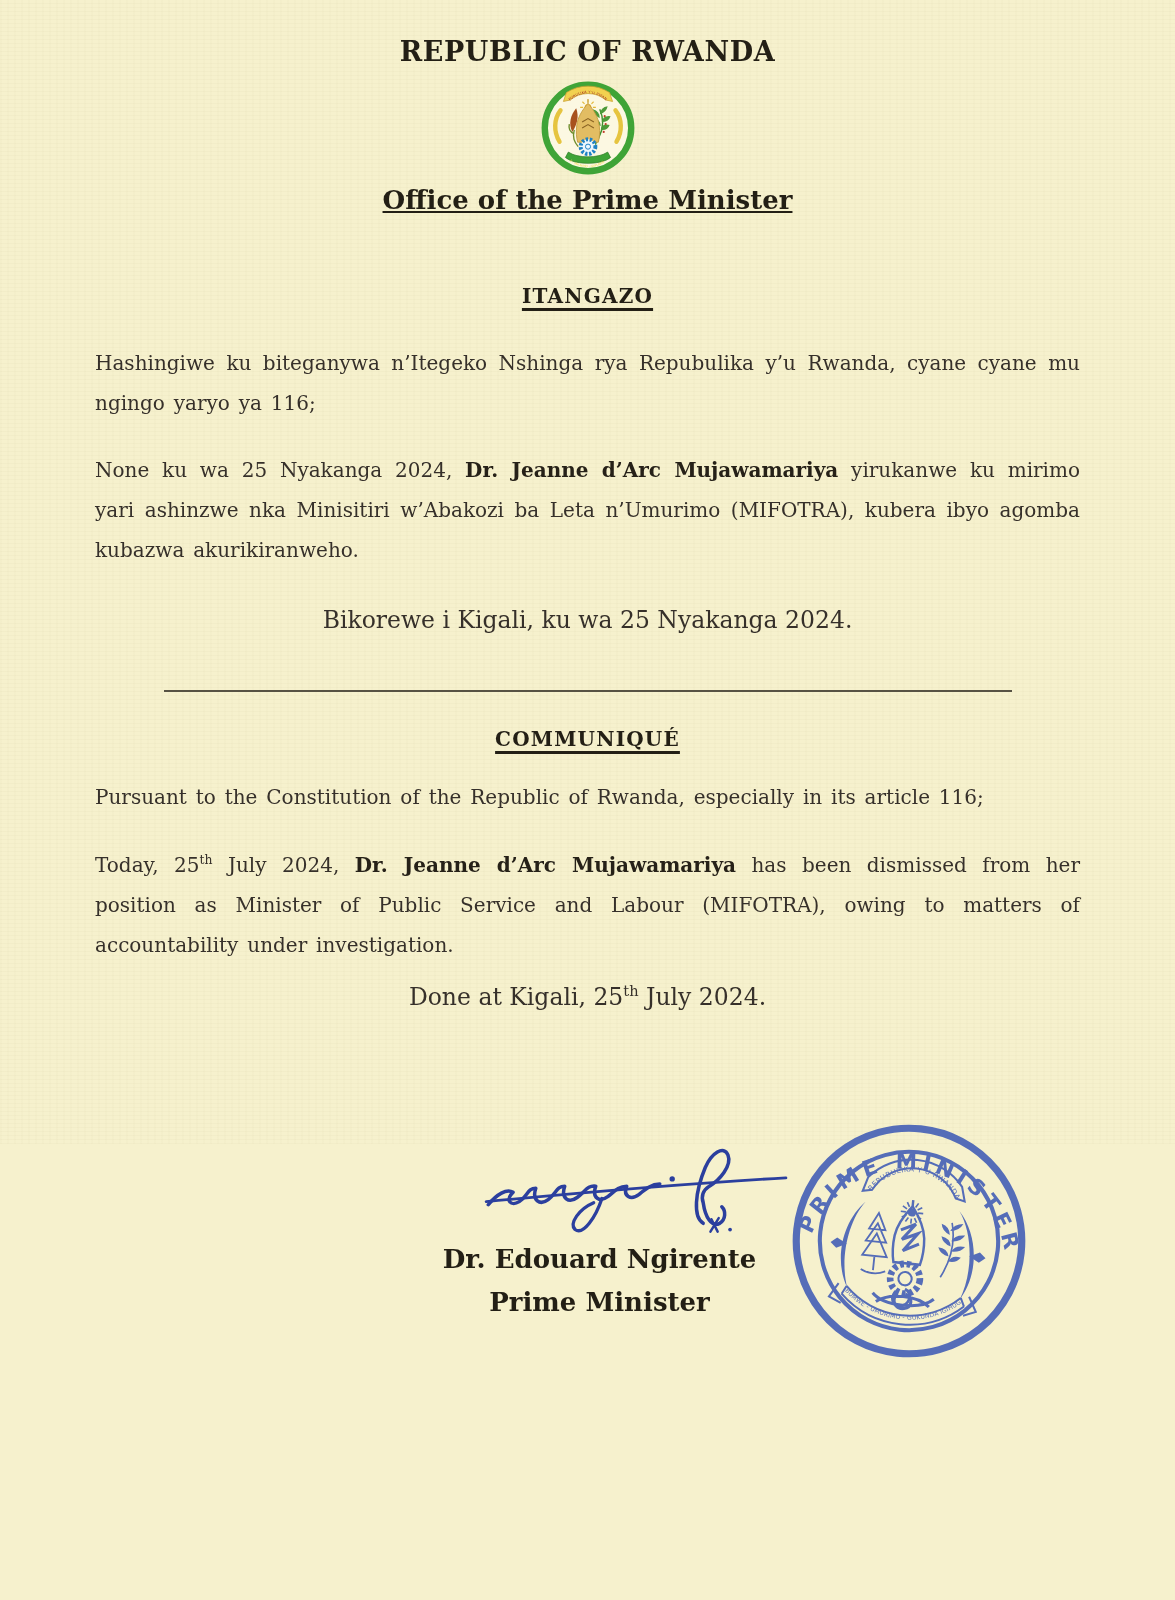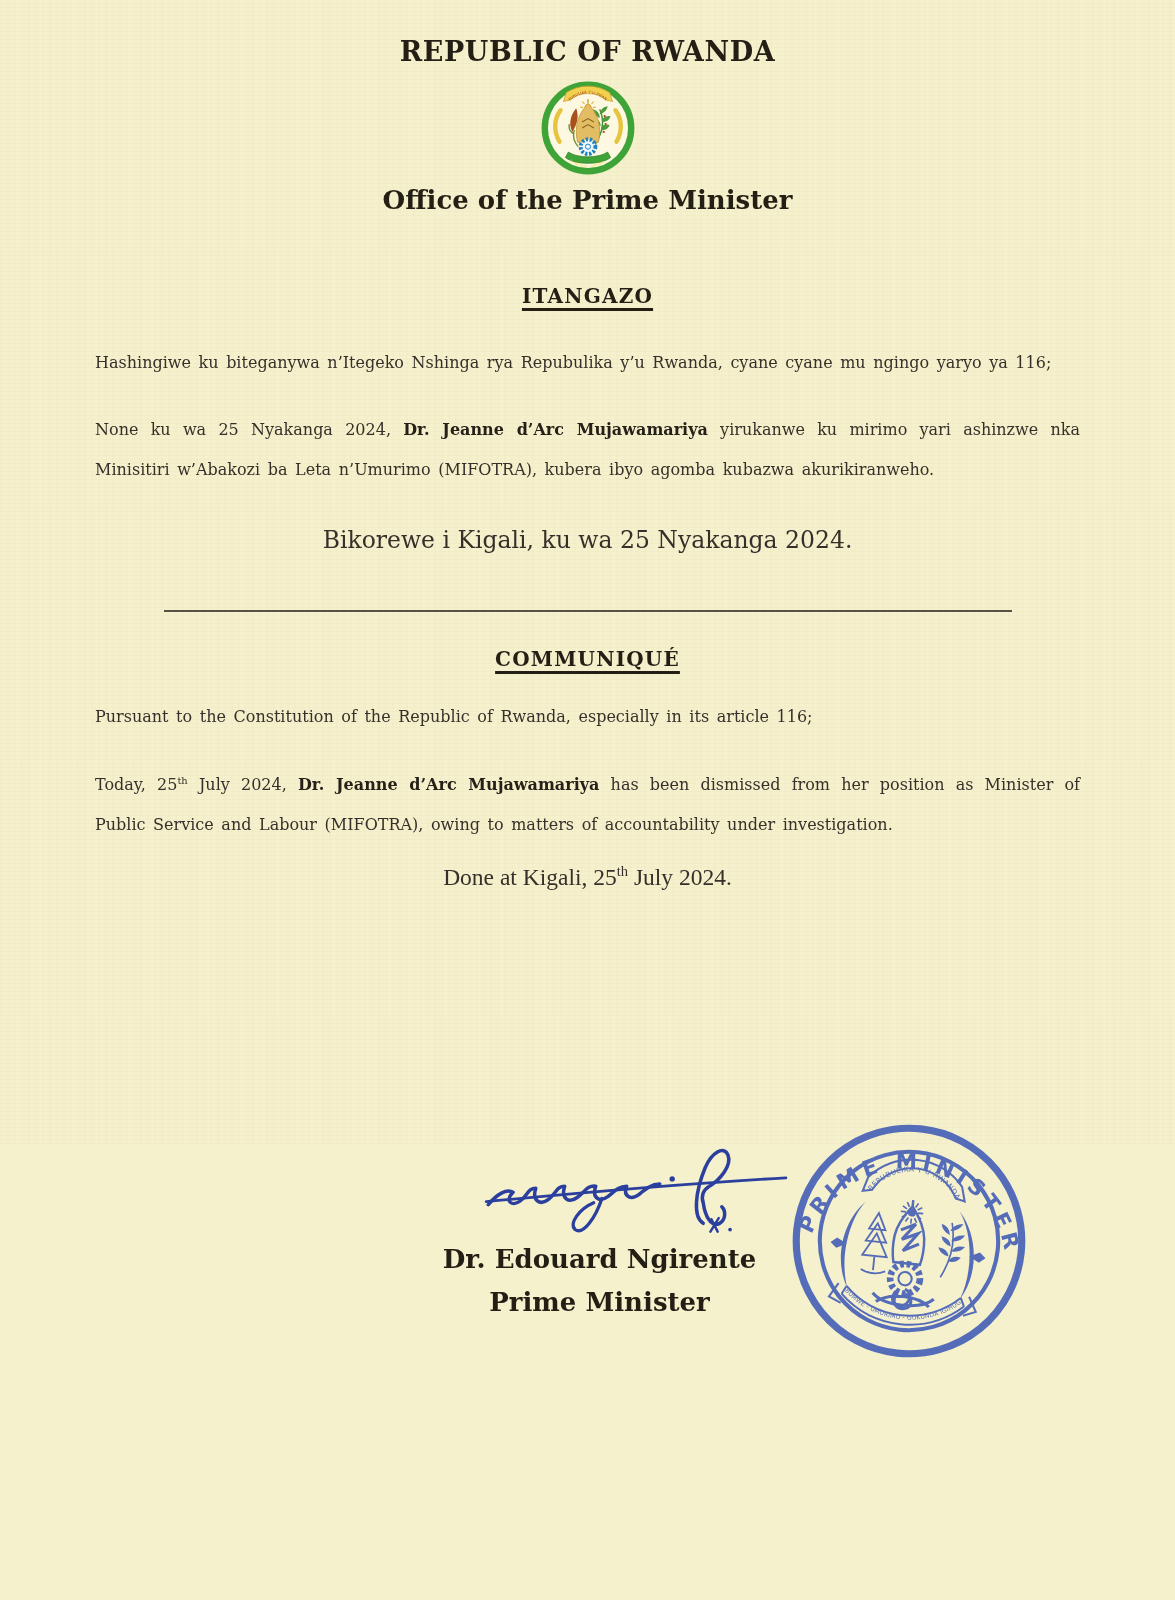--- a/index.html
+++ b/index.html
@@ -15,42 +15,42 @@
       repeating-linear-gradient(0deg, rgba(130,118,60,0.030) 0 1px, rgba(0,0,0,0) 1px 4px),
       repeating-linear-gradient(90deg, rgba(130,118,60,0.018) 0 2px, rgba(0,0,0,0) 2px 7px);
   }
   .country {
     padding-top:36px; text-align:center;
     font-size:27px; font-weight:bold; letter-spacing:0.6px; color:#231f15;
   }
   .emblem { display:block; margin:4px auto 0; }
   .office {
     margin-top:2px; text-align:center;
-    font-size:26px; font-weight:bold; color:#231f15;
+    font-size:26px; font-weight:bold; color:#231f15;text-decoration:underline;
   }
   .heading {
     text-align:center; font-size:20px; font-weight:bold; letter-spacing:1.2px;
     color:#231f15;
     text-decoration:underline; text-decoration-thickness:2.5px; text-underline-offset:5px;
     line-height:30px;
   }
   .h-itangazo  { margin-top:66px; }
   .h-communique{ margin-top:32px; }
   .body-text {
-    margin:0 95px; font-size:16px; line-height:40px;
+    margin:0 95px; font-size:20px; line-height:40px;
     text-align:justify; word-spacing:2.5px; color:#36302a;
   }
   .mt-p1 { margin-top:32px; }
   .mt-p2 { margin-top:27px; }
   .mt-e1 { margin-top:23px; }
   .mt-e2 { margin-top:28px; }
   .dateline {
     margin-top:30px; text-align:center; font-size:23.5px; color:#36302a; line-height:40px;
   }
-  .dateline-en { margin-top:12px;font-family:Liberation Serif, serif; }
+  .dateline-en { margin-top:12px; }
   .divider {
     margin:50px auto 0; width:848px; height:0;
     border:none; border-top:2px solid #575243;
   }
   .onbehalf {
     margin-top:22px; text-align:center; font-weight:bold;
     font-size:24.5px; line-height:37px; color:#231f15;
   }
   sup { font-size:0.62em; vertical-align:super; line-height:0; }
   b { color:#262118; }

